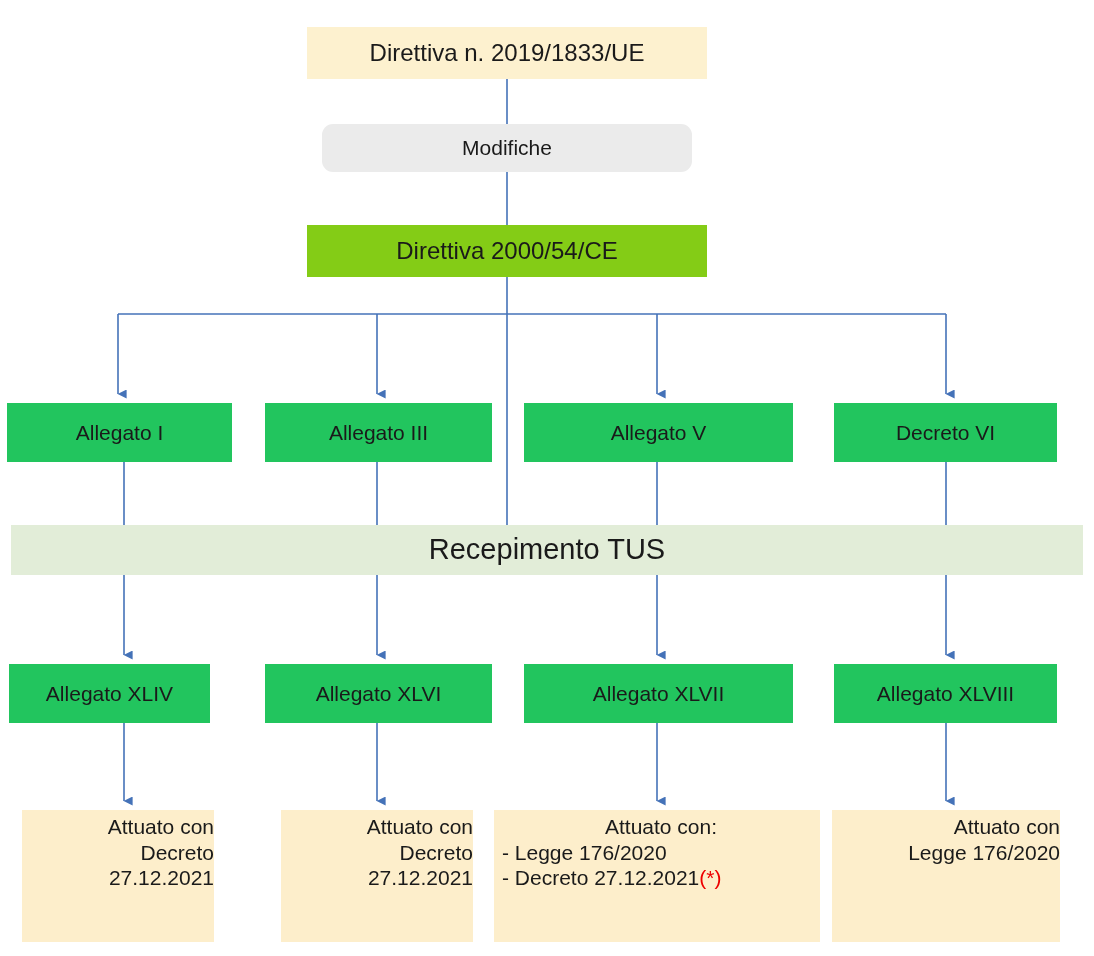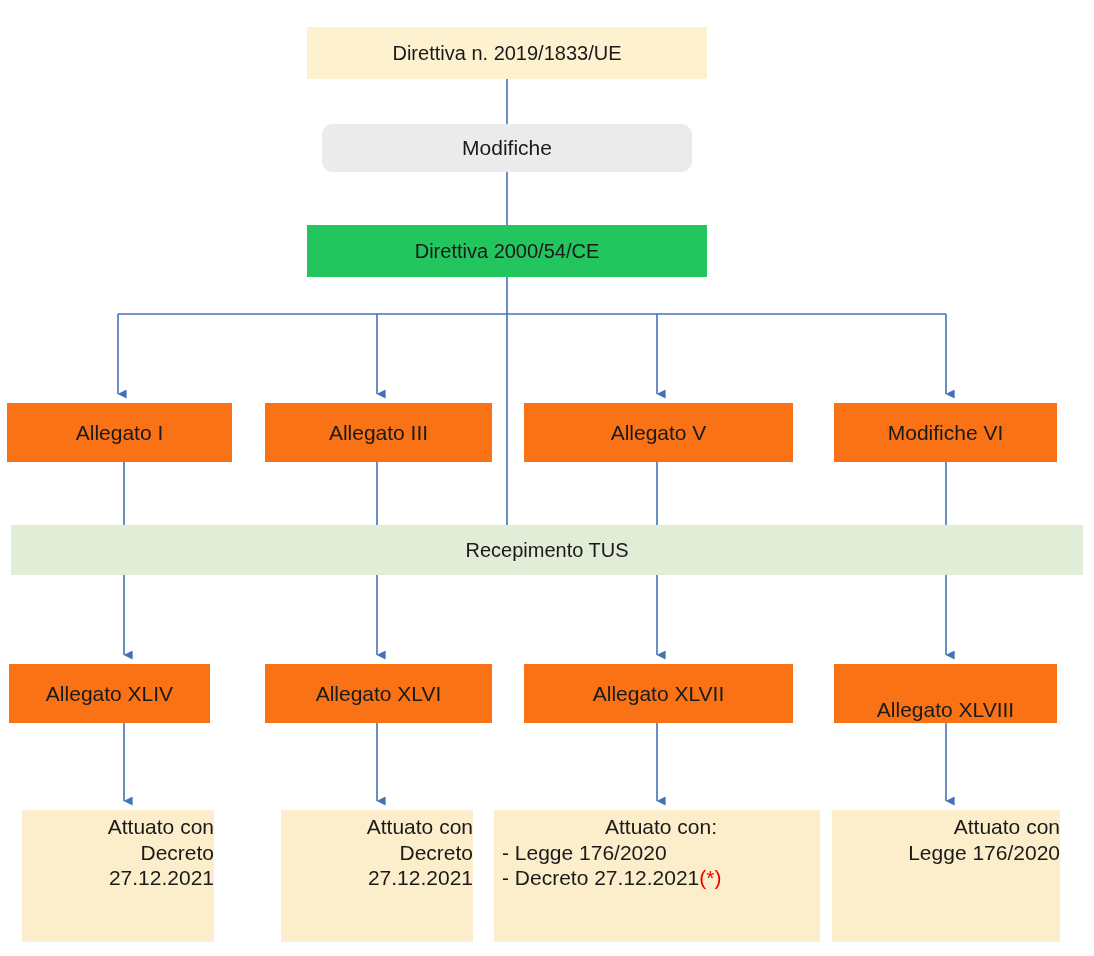--- a/index.html
+++ b/index.html
@@ -24,29 +24,29 @@
     display: flex;
     align-items: center;
     justify-content: center;
     text-align: center;
     color: #1a1a1a;
     line-height: 1.22;
     z-index: 3;
   }
   .box-top      { background: #fdf1cf; }
   .box-gray     { background: #ebebeb; }
-  .box-peach    { background: #22c55e; }
-  .box-blue     { background: #f97316; }
+  .box-peach    { background: #84cc16; }
+  .box-blue     { background: #22c55e; }
   .box-green    { background: #e2edd8; }
   .box-cream    { background: #fdeecb; }
 
-  .fs-top   { font-size: 20px; }
+  .fs-top   { font-size: 24px; }
   .fs-mid   { font-size: 21px; border-radius: 11px; }
   .fs-blue  { font-size: 21px; }
-  .fs-green { font-size: 20px; }
+  .fs-green { font-size: 29px; }
   .fs-leaf  { font-size: 21px; }
 
   svg#wires {
     position: absolute;
     left: 0;
     top: 0;
     width: 1094px;
     height: 956px;
     z-index: 1;
     pointer-events: none;
@@ -129,37 +129,37 @@
   <div class="box box-blue fs-blue" style="left:7px; top:403px; width:225px; height:59px;">
     <span>Allegato I</span>
   </div>
   <div class="box box-blue fs-blue" style="left:265px; top:403px; width:227px; height:59px;">
     <span>Allegato III</span>
   </div>
   <div class="box box-blue fs-blue" style="left:524px; top:403px; width:269px; height:59px;">
     <span>Allegato V</span>
   </div>
   <div class="box box-blue fs-blue" style="left:834px; top:403px; width:223px; height:59px;">
-    <span>Modifiche VI</span>
+    <span>Decreto VI</span>
   </div>
 
   <div class="box box-green fs-green" style="left:11px; top:525px; width:1072px; height:50px;">
     <span>Recepimento TUS</span>
   </div>
 
   <div class="box box-blue fs-blue" style="left:9px; top:664px; width:201px; height:59px;">
     <span>Allegato XLIV</span>
   </div>
   <div class="box box-blue fs-blue" style="left:265px; top:664px; width:227px; height:59px;">
     <span>Allegato XLVI</span>
   </div>
   <div class="box box-blue fs-blue" style="left:524px; top:664px; width:269px; height:59px;">
     <span>Allegato XLVII</span>
   </div>
-  <div class="box box-blue fs-blue" style="left:834px; top:664px; width:223px; height:59px;align-items:flex-end;">
+  <div class="box box-blue fs-blue" style="left:834px; top:664px; width:223px; height:59px;">
     <span>Allegato XLVIII</span>
   </div>
 
   <div class="box box-cream fs-leaf" style="left:22px; top:810px; width:192px; height:132px; align-items:flex-start;">
     <div class="leaf-lines">
       <span class="leaf-line">Attuato con</span>
       <span class="leaf-line">Decreto</span>
       <span class="leaf-line">27.12.2021</span>
     </div>
   </div>

